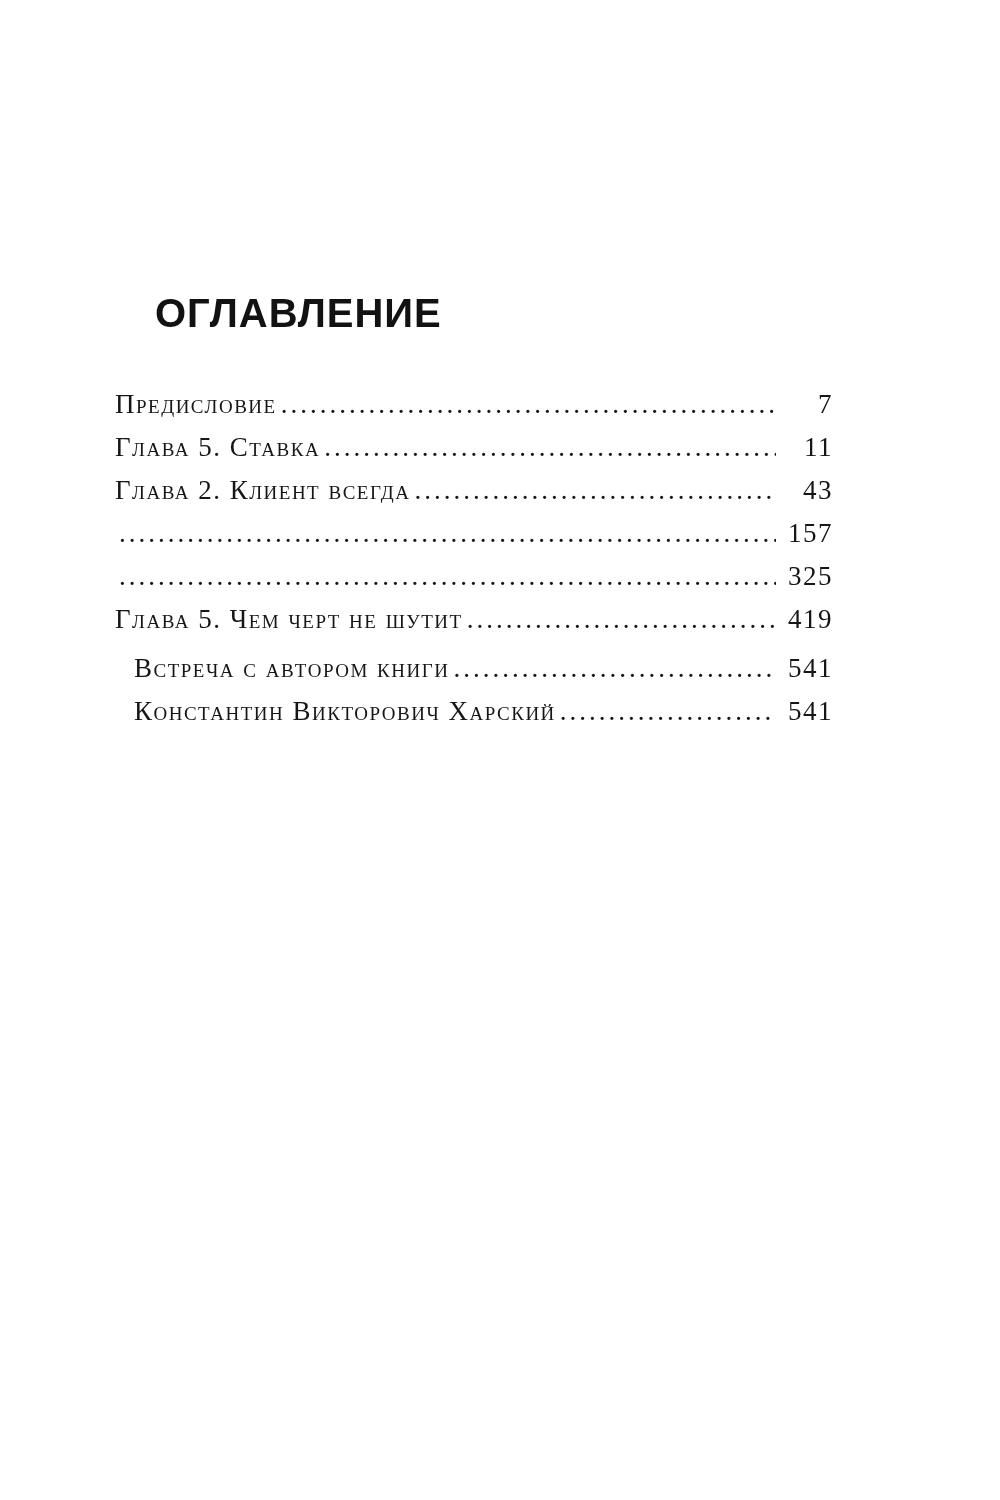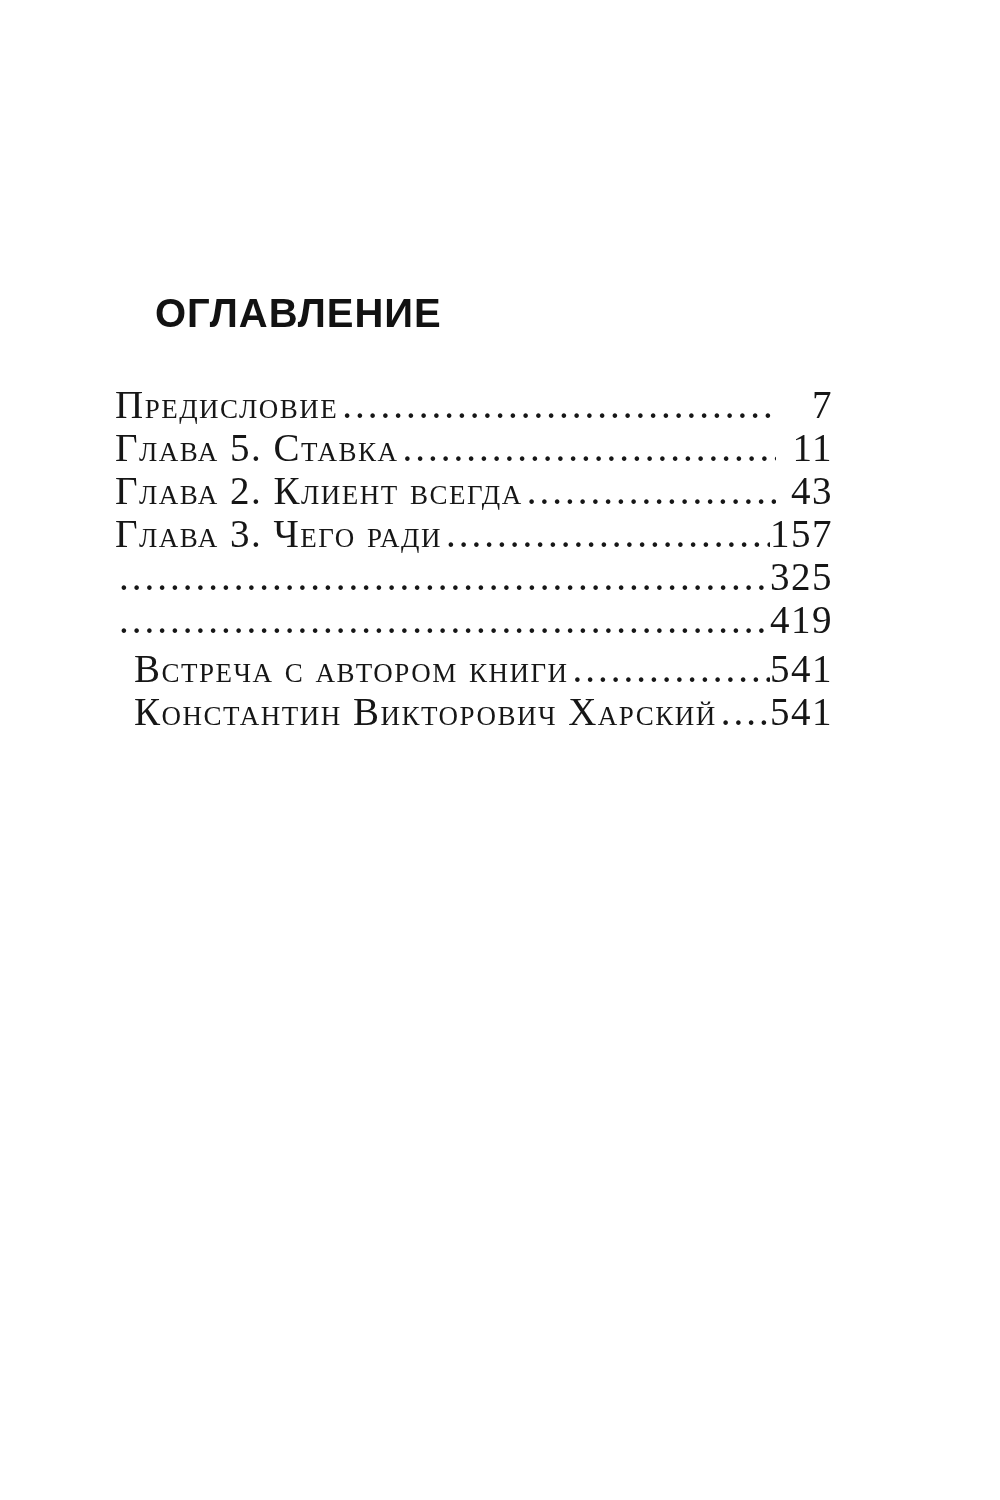--- a/index.html
+++ b/index.html
@@ -34,21 +34,21 @@
     margin: 0 0 4px 40px;
     color: #121212;
   }
   .toc {
     margin-top: 50px;
   }
   .toc-row {
     display: flex;
     align-items: baseline;
     line-height: 43px;
-    font-size: 39px;
+    font-size: 27px;
     font-variant: small-caps;
     letter-spacing: 1.5px;
     white-space: nowrap;
   }
   .toc-row.indent {
     padding-left: 19px;
     font-variant: small-caps;
   }
   .toc-row.gap-before {
     margin-top: 6px;
@@ -94,31 +94,31 @@
       <span class="toc-page">11</span>
     </div>
 
     <div class="toc-row">
       <span class="toc-label">Глава 2. Клиент всегда</span>
       <span class="toc-dots"></span>
       <span class="toc-page">43</span>
     </div>
 
     <div class="toc-row">
-      <span class="toc-label">Глава 3. Чего ради</span>
       <span class="toc-dots"></span>
       <span class="toc-page">157</span>
     </div>
 
     <div class="toc-row">
       <span class="toc-dots"></span>
       <span class="toc-page">325</span>
     </div>
 
     <div class="toc-row">
+      <span class="toc-label">Глава 5. Чем черт не шутит</span>
       <span class="toc-dots"></span>
       <span class="toc-page">419</span>
     </div>
 
     <div class="toc-row indent gap-before">
       <span class="toc-label">Встреча с автором книги</span>
       <span class="toc-dots"></span>
       <span class="toc-page">541</span>
     </div>
 

